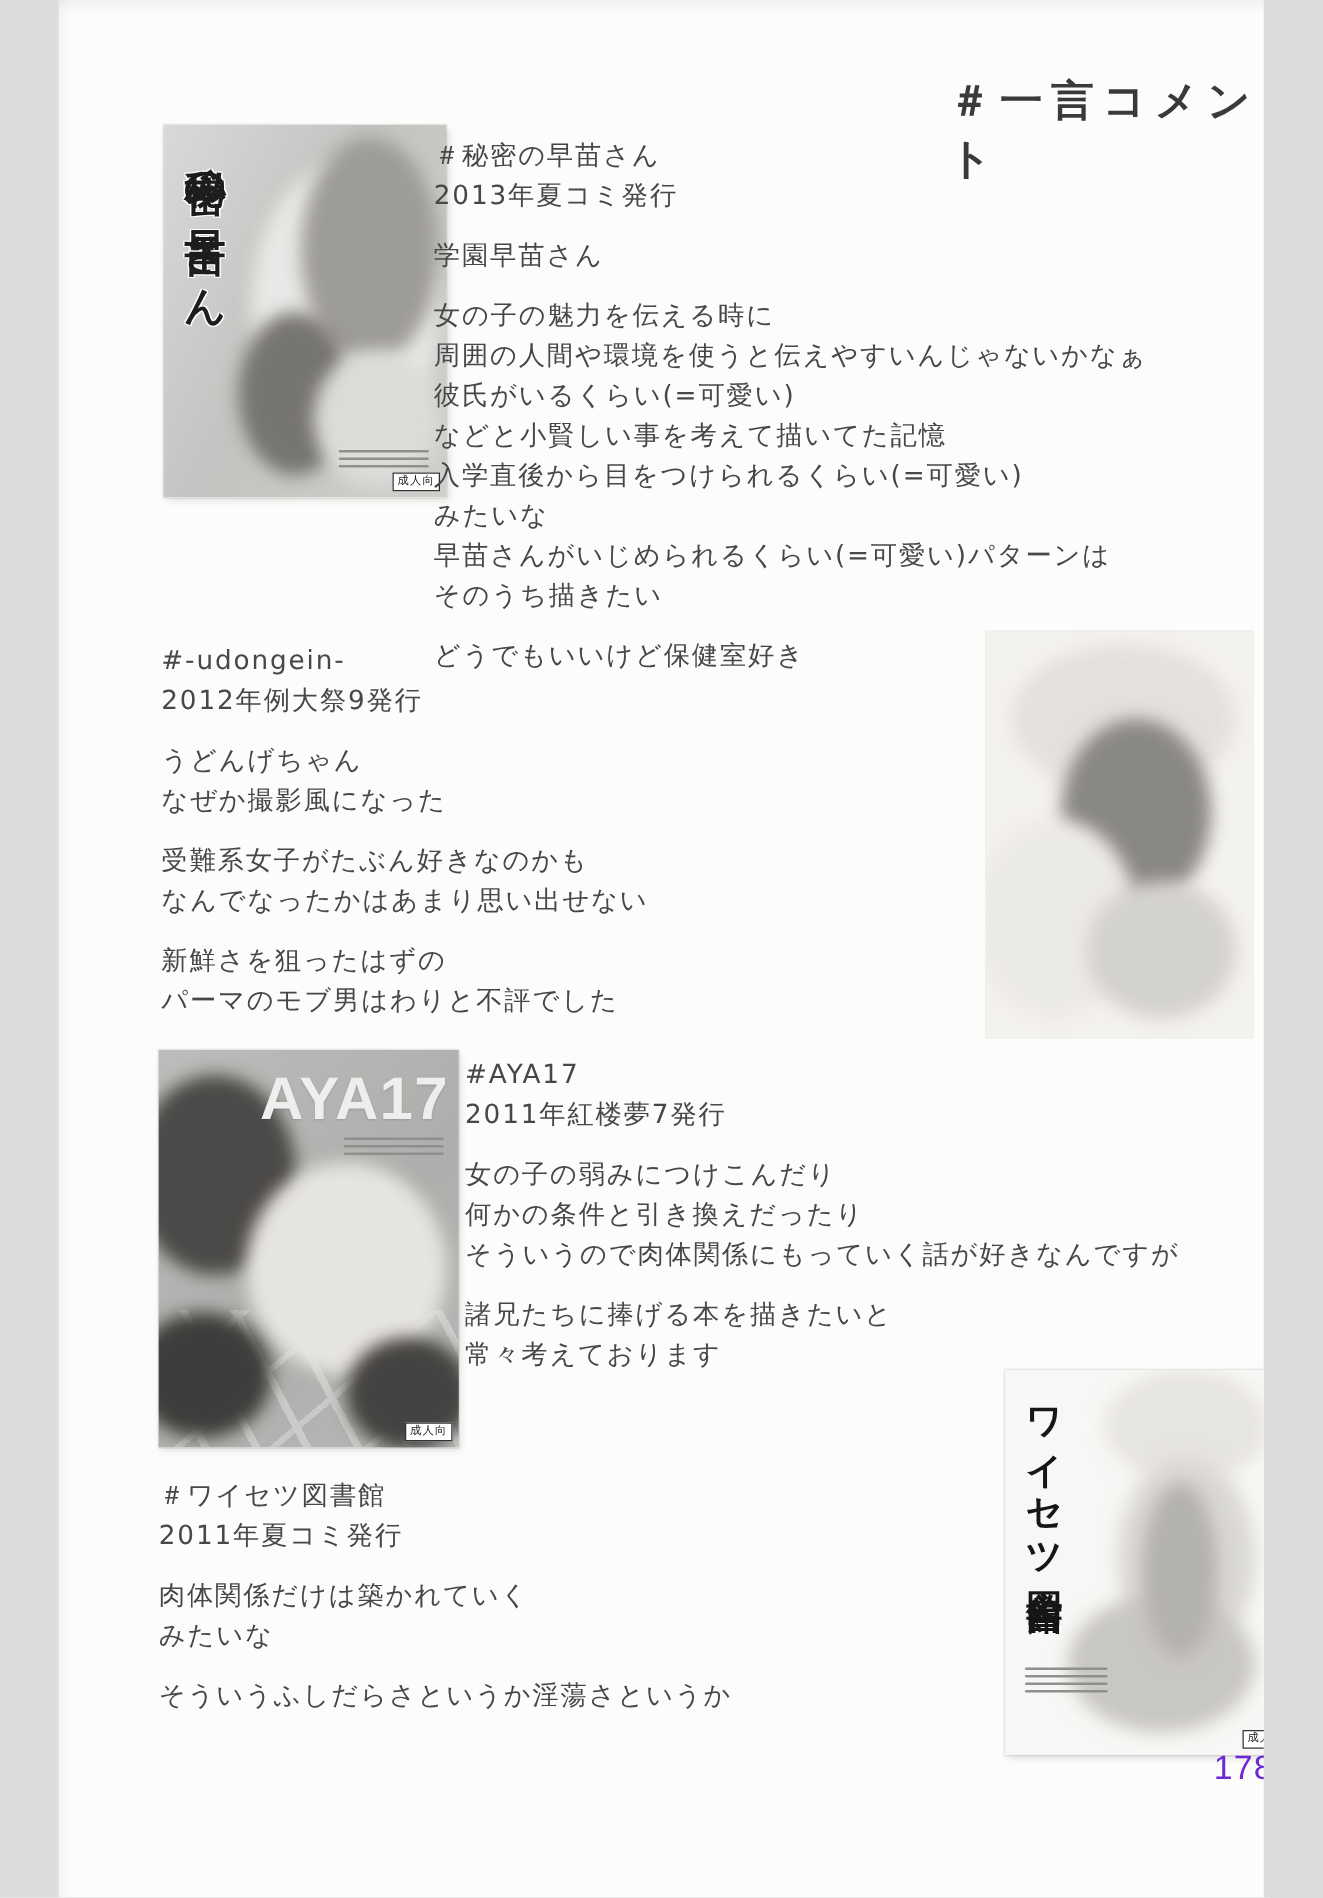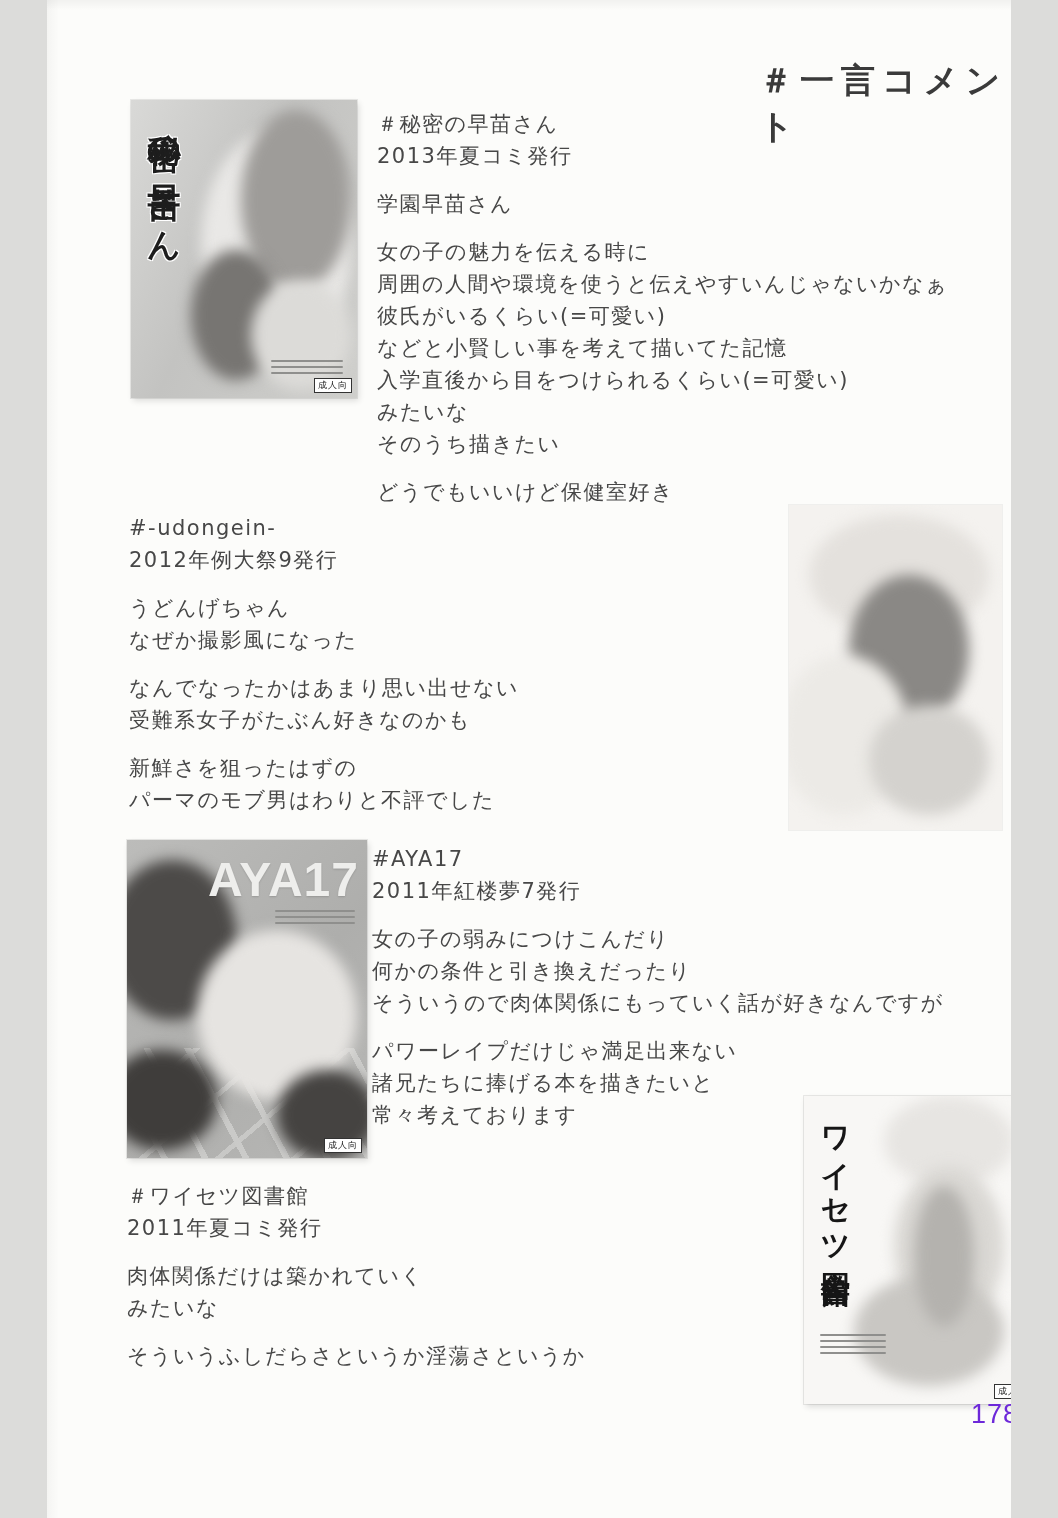--- a/index.html
+++ b/index.html
@@ -19,21 +19,21 @@
     pointer-events:none;
   }
   .hw{letter-spacing:1.5px;}
   .header-title{
     position:absolute;left:712px;top:58px;
     font-size:34px;font-weight:600;letter-spacing:7px;color:#3a3a3a;
   }
   .comment-block{position:absolute;font-size:21px;}
   .comment-block .line{min-height:32px;line-height:32px;white-space:nowrap;}
   .comment-block .line.blank{min-height:16px;}
-  #block-sanae{left:330px;top:108px;width:650px;}
+  #block-sanae{left:300px;top:108px;width:650px;}
   #block-udongein{left:82px;top:512px;width:560px;}
   #block-aya17{left:325px;top:843px;width:660px;}
   #block-waisetsu{left:80px;top:1180px;width:680px;}
 
   .cover{position:absolute;box-shadow:0 0 0 1px rgba(0,0,0,.08),2px 3px 6px rgba(0,0,0,.12);overflow:hidden;}
   .blob{position:absolute;border-radius:50%;filter:blur(7px);}
 
   
   #cover-sanae{left:84px;top:100px;width:226px;height:298px;
     background:linear-gradient(115deg,#d9d9d7 0%,#c3c3c1 45%,#cfcfcc 100%);}
@@ -107,34 +107,35 @@
       <div class="line">2013年夏コミ発行</div>
       <div class="line blank"></div>
       <div class="line">学園早苗さん</div>
       <div class="line blank"></div>
       <div class="line">女の子の魅力を伝える時に</div>
       <div class="line">周囲の人間や環境を使うと伝えやすいんじゃないかなぁ</div>
       <div class="line">彼氏がいるくらい(=可愛い)</div>
       <div class="line">などと小賢しい事を考えて描いてた記憶</div>
       <div class="line">入学直後から目をつけられるくらい(=可愛い)</div>
       <div class="line">みたいな</div>
+      <div class="line">早苗さんがいじめられるくらい(=可愛い)パターンは</div>
       <div class="line">そのうち描きたい</div>
       <div class="line blank"></div>
       <div class="line">どうでもいいけど保健室好き</div>
     </div>
 
   <div class="comment-block hw" id="block-udongein">
       <div class="line">#-udongein-</div>
       <div class="line">2012年例大祭9発行</div>
       <div class="line blank"></div>
       <div class="line">うどんげちゃん</div>
       <div class="line">なぜか撮影風になった</div>
       <div class="line blank"></div>
+      <div class="line">受難系女子がたぶん好きなのかも</div>
       <div class="line">なんでなったかはあまり思い出せない</div>
-      <div class="line">受難系女子がたぶん好きなのかも</div>
       <div class="line blank"></div>
       <div class="line">新鮮さを狙ったはずの</div>
       <div class="line">パーマのモブ男はわりと不評でした</div>
     </div>
 
   <div class="cover" id="illust-udongein">
     <div class="blob" style="left:20px;top:10px;width:180px;height:120px;background:#e4e1dd;"></div>
     <div class="blob" style="left:60px;top:70px;width:120px;height:150px;background:#8a8885;"></div>
     <div class="blob" style="left:-10px;top:150px;width:130px;height:160px;background:#eceae6;"></div>
     <div class="blob" style="left:80px;top:200px;width:120px;height:110px;background:#d4d2ce;"></div>
@@ -156,21 +157,20 @@
   </div>
 
   <div class="comment-block hw" id="block-aya17">
       <div class="line">#AYA17</div>
       <div class="line">2011年紅楼夢7発行</div>
       <div class="line blank"></div>
       <div class="line">女の子の弱みにつけこんだり</div>
       <div class="line">何かの条件と引き換えだったり</div>
       <div class="line">そういうので肉体関係にもっていく話が好きなんですが</div>
       <div class="line blank"></div>
-      <div class="line">パワーレイプだけじゃ満足出来ない</div>
       <div class="line">諸兄たちに捧げる本を描きたいと</div>
       <div class="line">常々考えております</div>
     </div>
 
   <div class="comment-block hw" id="block-waisetsu">
       <div class="line">＃ワイセツ図書館</div>
       <div class="line">2011年夏コミ発行</div>
       <div class="line blank"></div>
       <div class="line">肉体関係だけは築かれていく</div>
       <div class="line">みたいな</div>

